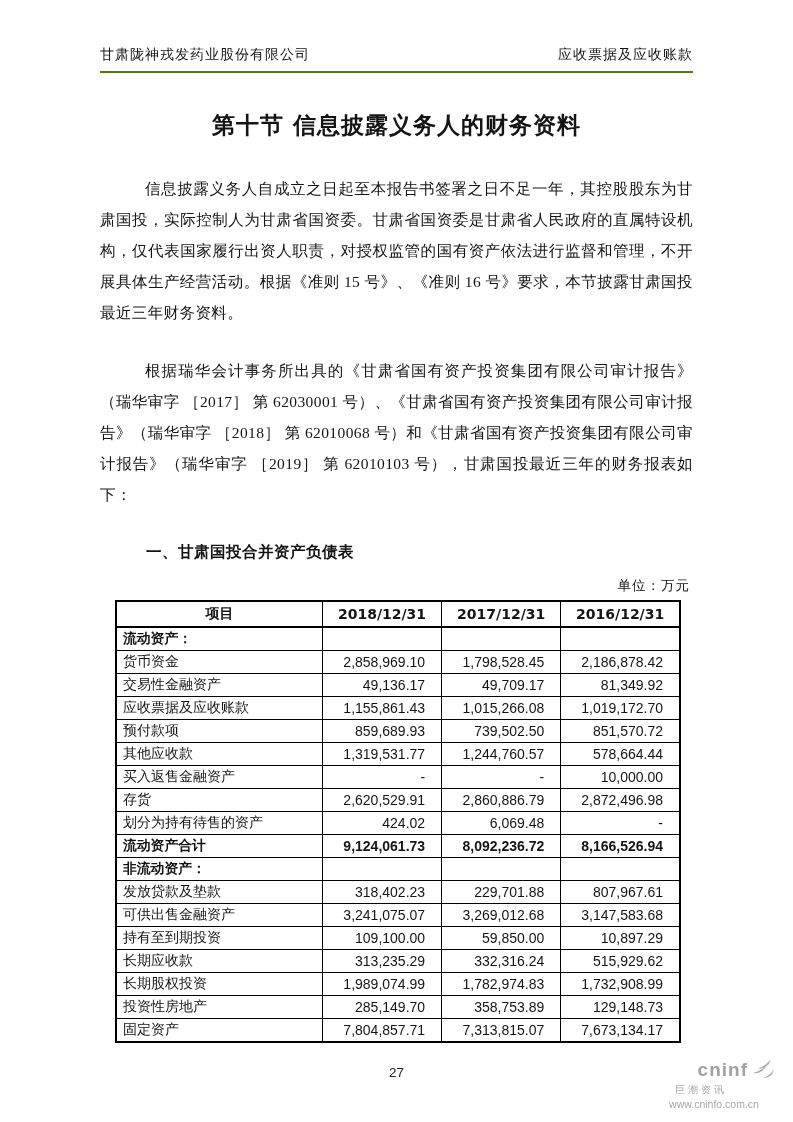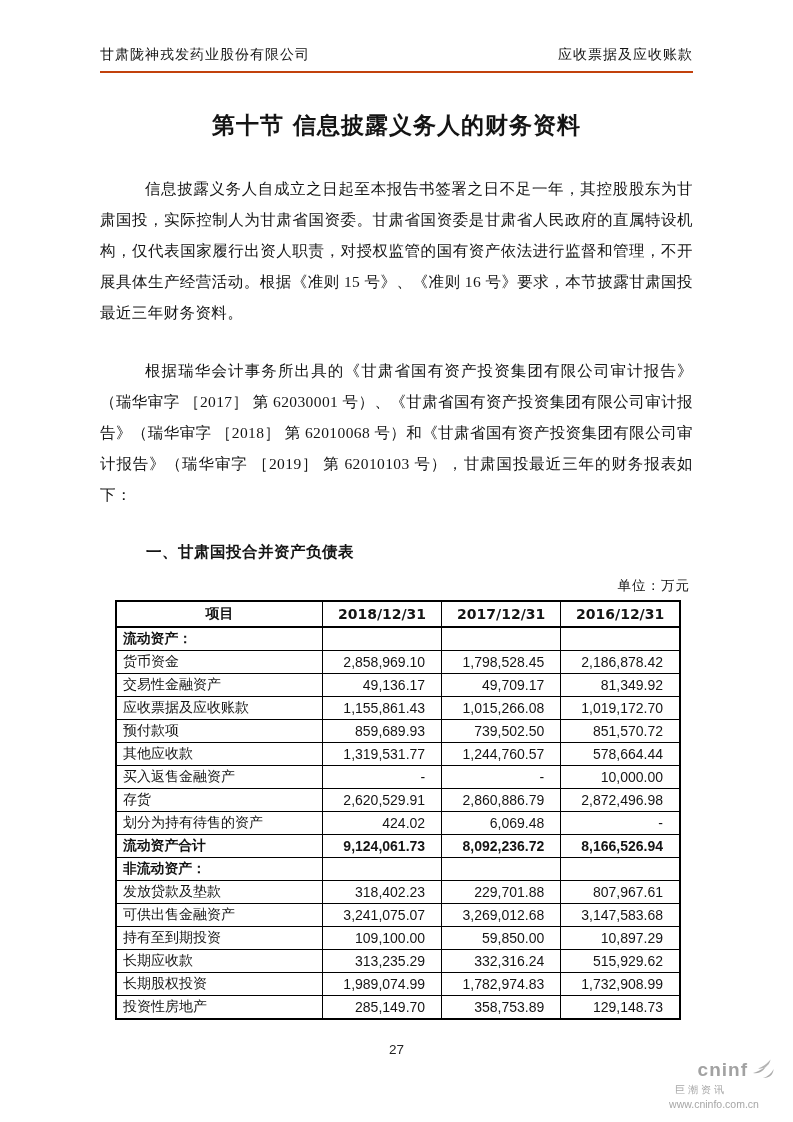--- a/index.html
+++ b/index.html
@@ -15,21 +15,21 @@
   .page { padding: 46px 100px 0 100px; }
 
   
   .doc-header {
     display: flex;
     justify-content: space-between;
     align-items: center;
     font-size: 14px;
     letter-spacing: 1px;
     padding-bottom: 7px;
-    border-bottom: 2px solid #c2410c;
+    border-bottom: 2px solid #4d7c0f;
   }
 
   
   .doc-title {
     text-align: center;
     font-family: "DejaVu Sans", sans-serif;
     font-weight: bold;
     font-size: 23px;
     letter-spacing: 1px;
     margin: 37px 0 32px 0;
@@ -261,20 +261,26 @@
           <td class="label">长期股权投资</td>
           <td class="num">1,989,074.99</td>
           <td class="num">1,782,974.83</td>
           <td class="num">1,732,908.99</td>
         </tr>
         <tr>
           <td class="label">投资性房地产</td>
           <td class="num">285,149.70</td>
           <td class="num">358,753.89</td>
           <td class="num">129,148.73</td>
+        </tr>
+        <tr>
+          <td class="label">固定资产</td>
+          <td class="num">7,804,857.71</td>
+          <td class="num">7,313,815.07</td>
+          <td class="num">7,673,134.17</td>
         </tr>
       </tbody>
   </table>
 
   <div class="page-number">27</div>
 
 </div>
 
 <div class="cninfo-logo">
   <div class="cninfo-top">

